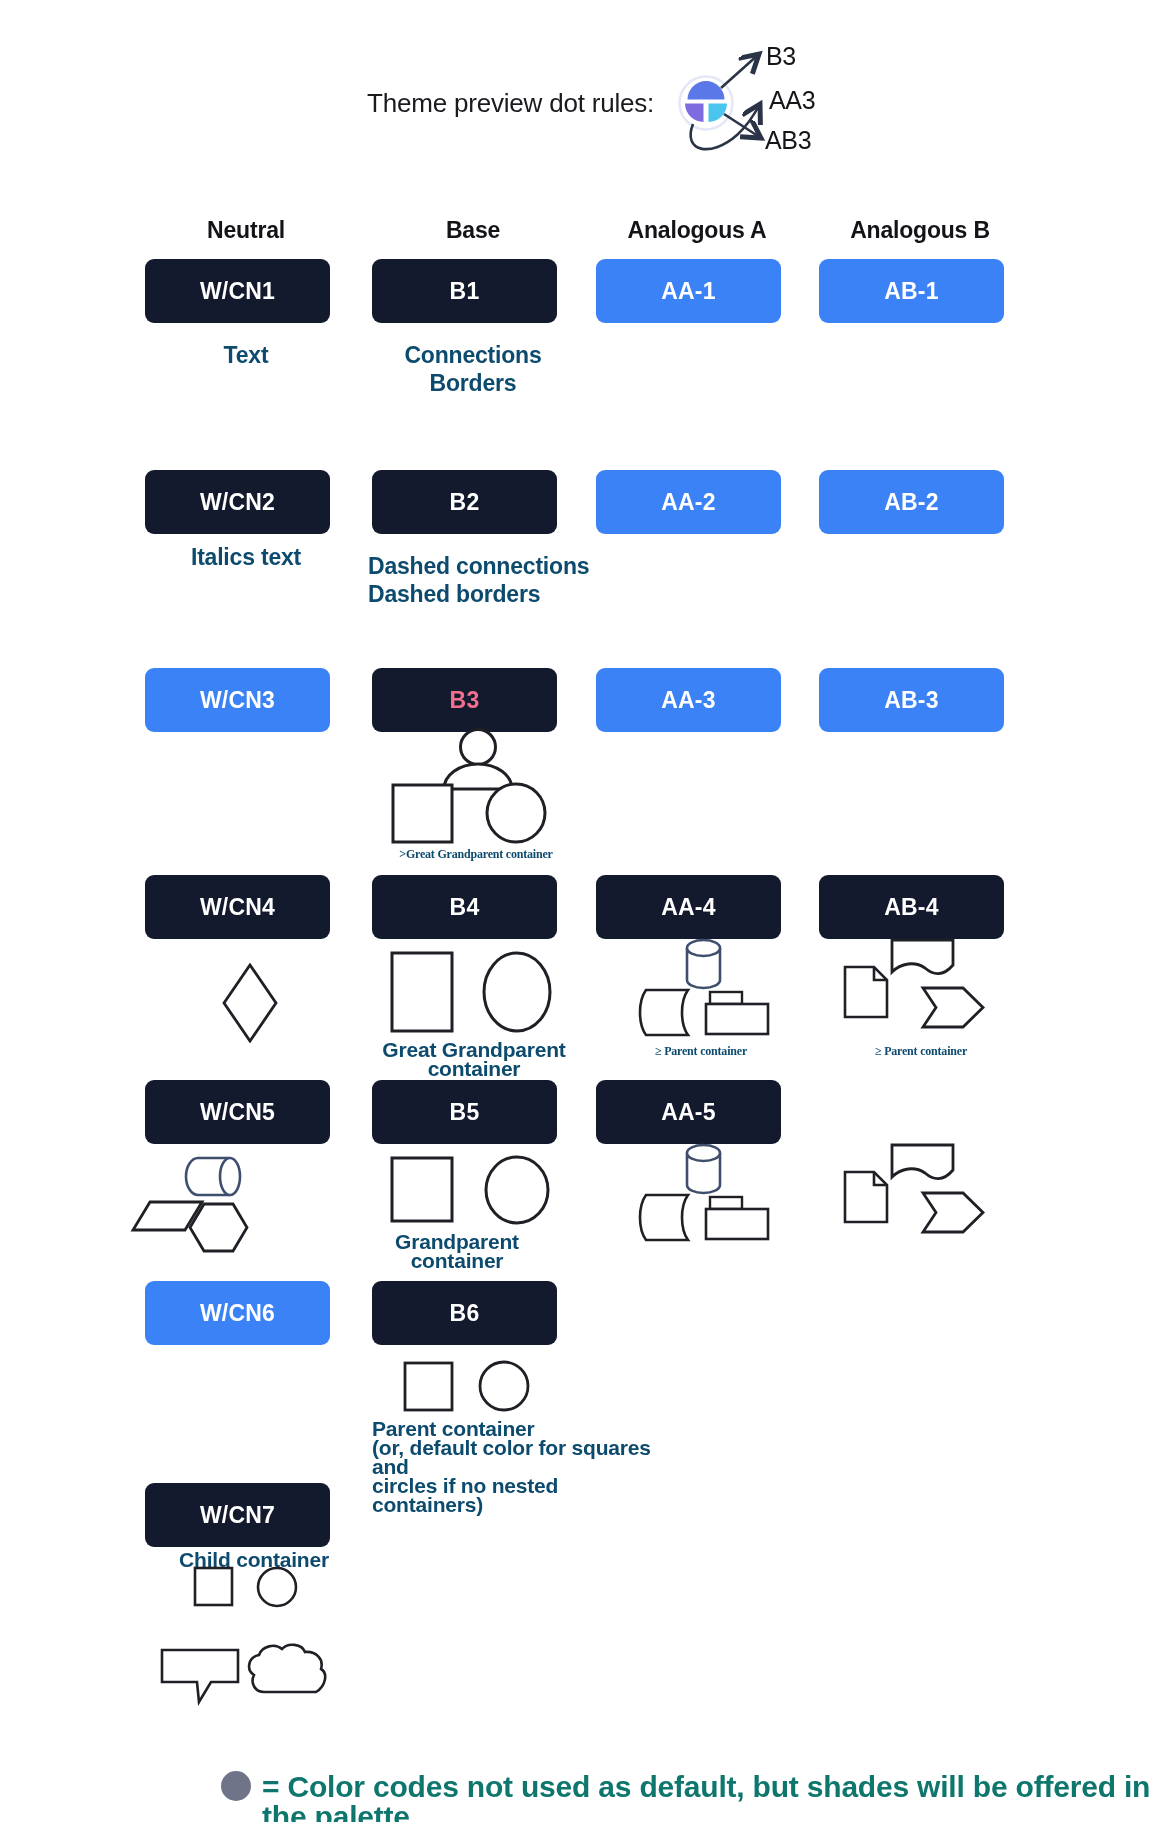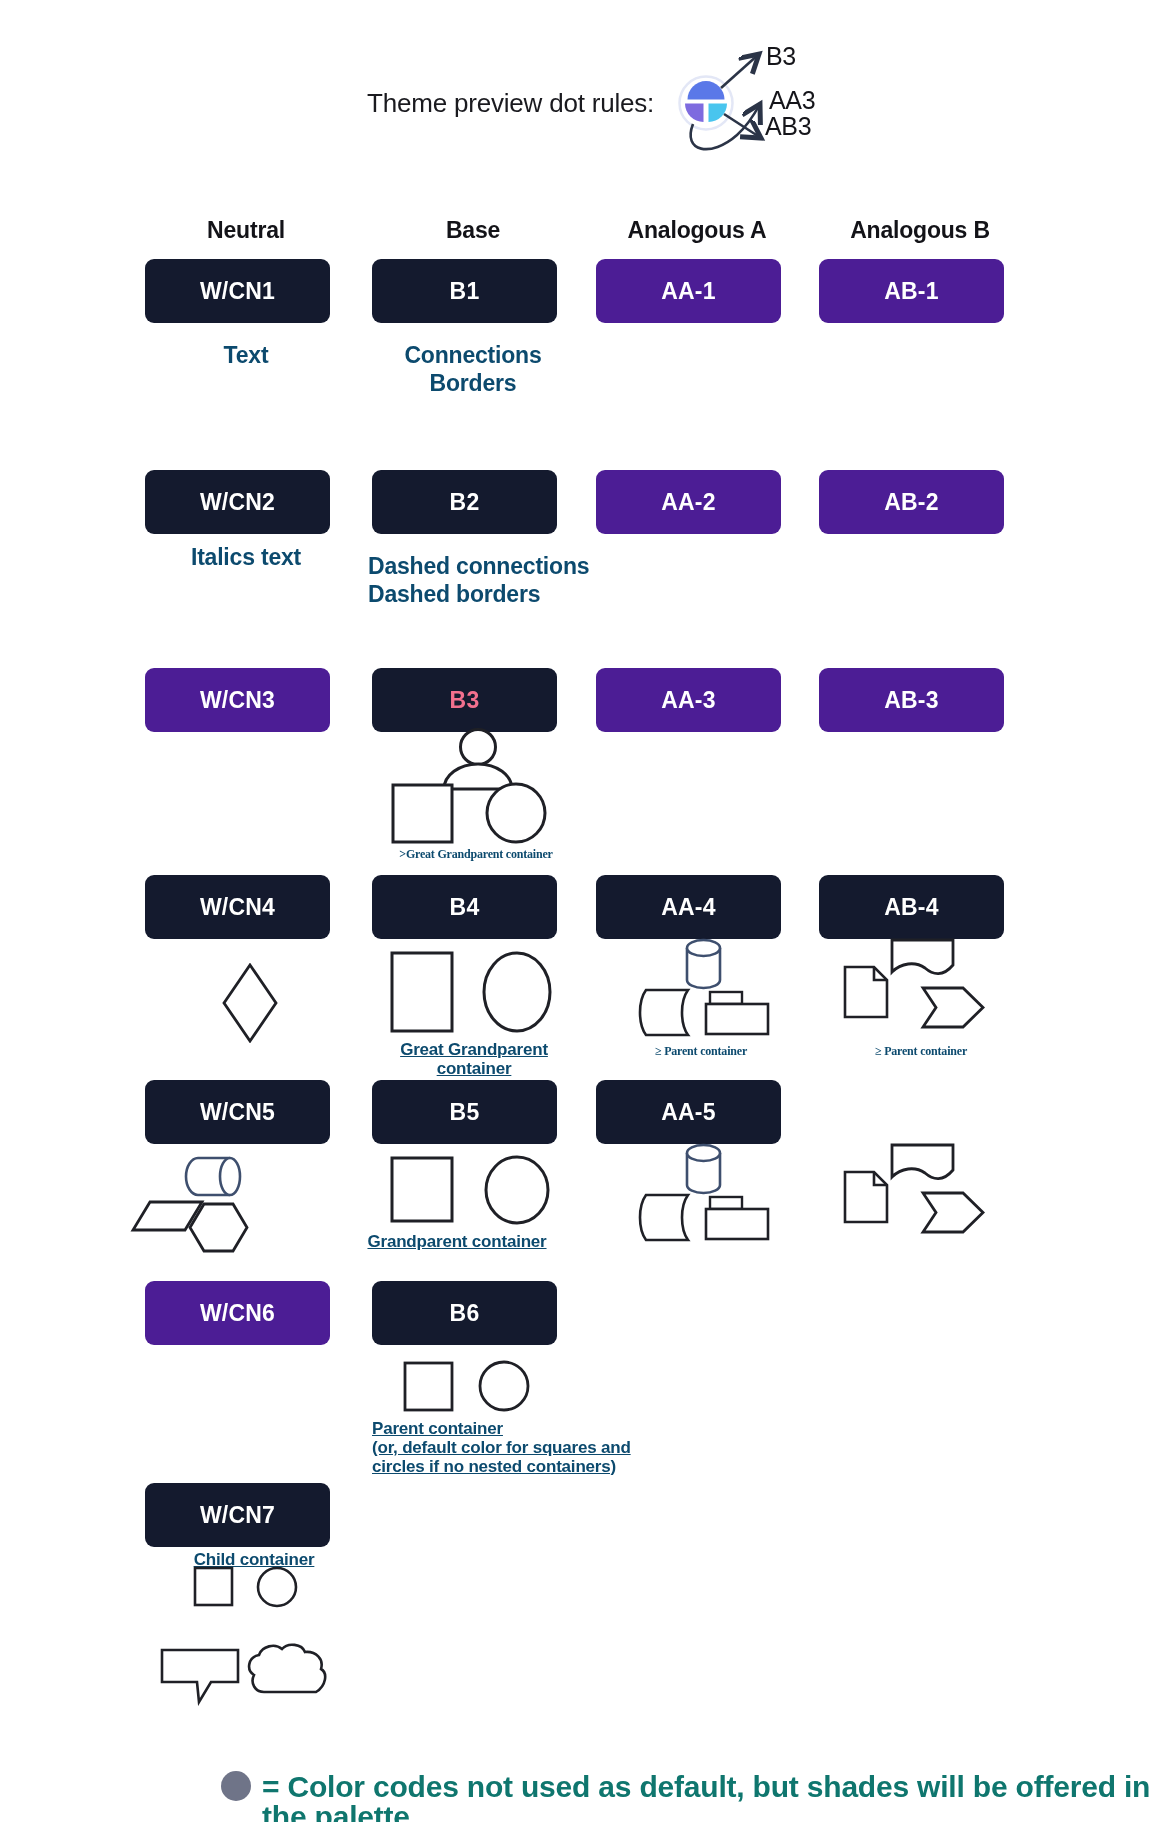--- a/index.html
+++ b/index.html
@@ -4,42 +4,42 @@
 <style>
   html,body{margin:0;padding:0;background:#fff;}
   #canvas{position:relative;width:1164px;height:1822px;background:#ffffff;
           font-family:"Liberation Sans",sans-serif;color:#1b1b22;overflow:hidden;}
 
   
   .title{position:absolute;left:367px;top:88px;font-size:26px;font-weight:500;color:#1a1a1f;letter-spacing:-0.2px;}
   .dot-label{position:absolute;font-size:25px;font-weight:500;color:#15151a;letter-spacing:-0.3px;}
   #lbl-b3{left:766px;top:42px;}
   #lbl-aa3{left:769px;top:86px;}
-  #lbl-ab3{left:765px;top:112px;}
+  #lbl-ab3{left:765px;top:126px;}
   .hdr-svg{position:absolute;left:575px;top:25px;}
 
   
   .colhead{position:absolute;top:217px;width:202px;text-align:center;
            font-size:23px;font-weight:700;color:#131318;letter-spacing:-0.2px;}
 
   
   .pill{position:absolute;width:185px;height:64px;border-radius:9px;
         display:flex;align-items:center;justify-content:center;
         font-size:23px;font-weight:700;color:#ffffff;letter-spacing:0.2px;}
   .pill[data-variant="dark"]{background:#141A2E;}
   .pill[data-variant="dark-accent"]{background:#141A2E;color:#F2708E;}
-  .pill[data-variant="gray"]{background:#4c1d95;}
+  .pill[data-variant="gray"]{background:#3b82f6;}
   .c1{left:145px}.c2{left:372px}.c3{left:596px}.c4{left:819px}
   .r1{top:259px}.r2{top:470px}.r3{top:668px}.r4{top:875px}
   .r5{top:1080px}.r6{top:1281px}.r7{top:1483px}
 
   
   .note{position:absolute;font-weight:700;color:#0c4a6e;white-space:pre-line;letter-spacing:-0.2px;}
   .note.big{font-size:23px;line-height:28px;}
-  .note.mid{font-size:17px;line-height:19px;text-decoration:underline;}
+  .note.mid{font-size:21px;line-height:19px;}
   .note.small{font-size:12px;line-height:18px;font-family:Liberation Serif, serif;}
   .center{text-align:center;}
   #note-text{left:145px;width:202px;top:341px;}
   #note-conn{left:372px;width:202px;top:341px;}
   #note-italics{left:145px;width:202px;top:543px;}
   #note-dashed{left:368px;width:260px;top:552px;text-align:left;}
   #note-ggc-gt{left:366px;width:220px;top:845px;}
   #note-ggc{left:362px;width:224px;top:1040px;}
   #note-gp{left:356px;width:202px;top:1232px;}
   #note-aa4{left:600px;width:202px;top:1042px;}

